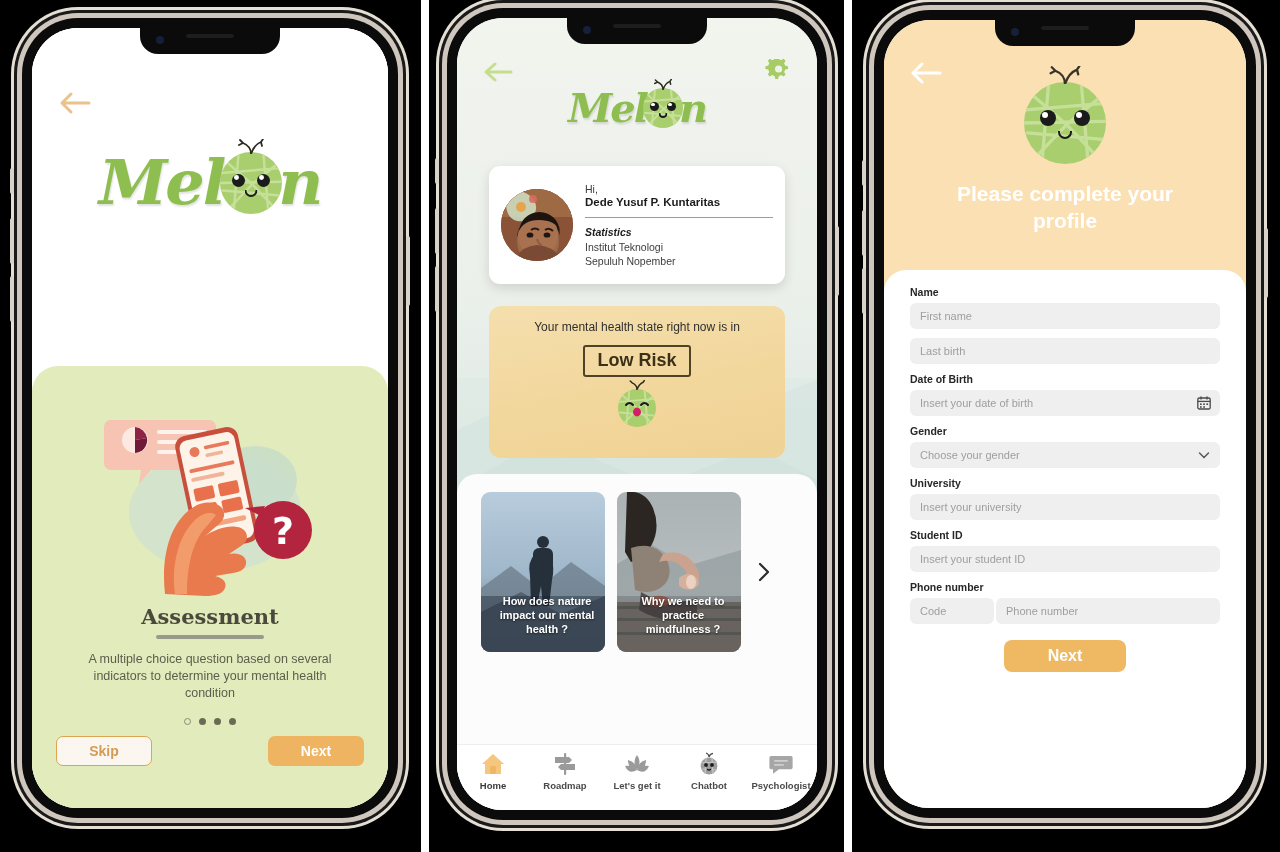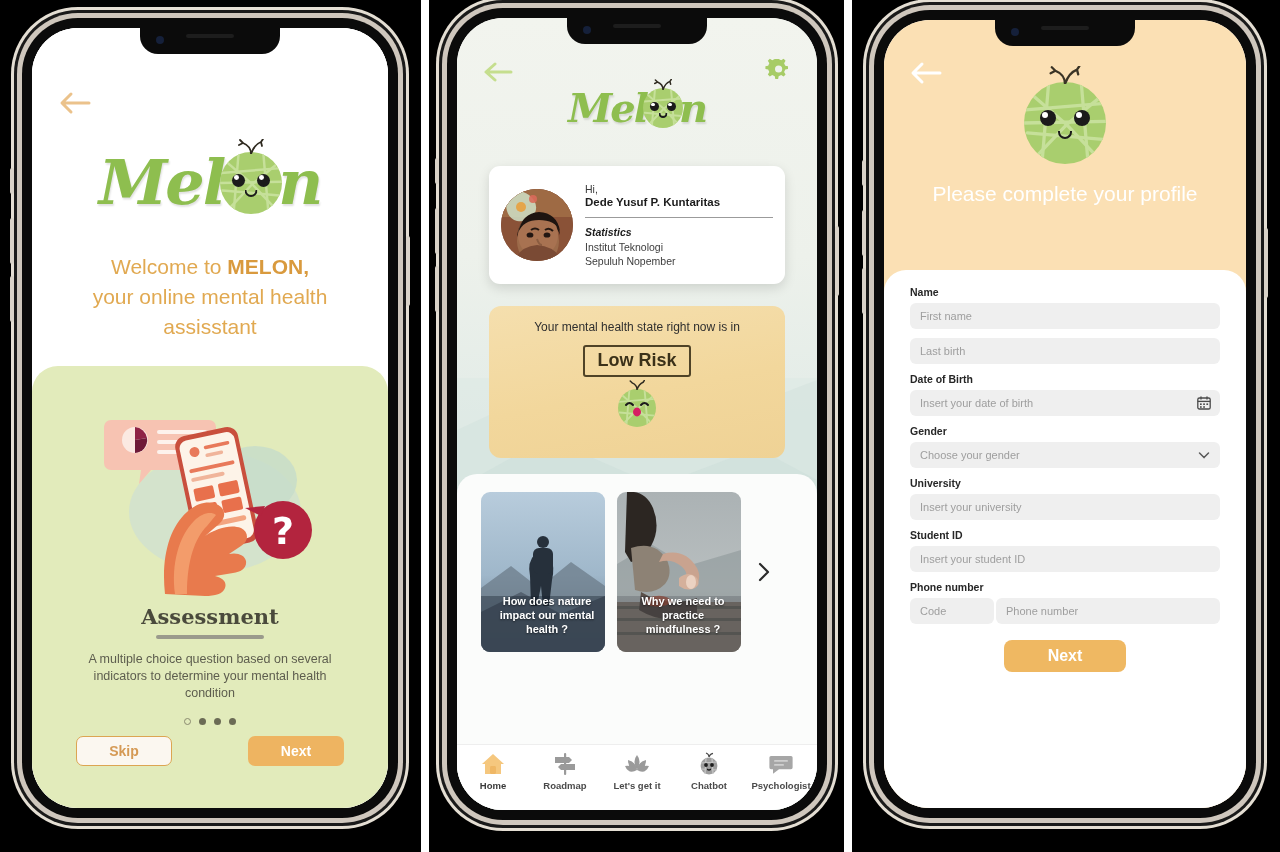--- a/index.html
+++ b/index.html
@@ -124,21 +124,21 @@
   .assess-desc {
     margin-top: 12px; width: 250px; text-align: center;
     font-size: 12.5px; line-height: 17px; color: #5d5d4e;
   }
   .dots { display: flex; gap: 8px; margin-top: 16px; align-items: center; }
   .dot { width: 7px; height: 7px; border-radius: 50%; background: #6b6b55; }
   .dot.hollow { background: transparent; border: 1.4px solid #8a8a70; }
 
   .s1-actions {
     position: absolute; left: 0; right: 0; bottom: 42px;
-    display: flex; justify-content: space-between; padding: 0 44px;
+    display: flex; justify-content: space-between; padding: 0 24px;
   }
   .btn-skip {
     width: 96px; height: 30px; border-radius: 7px;
     background: #FBF7F0; border: 1.6px solid #DCA552;
     color: #D59A55; font-size: 14px; font-weight: bold;
     display: flex; align-items: center; justify-content: center; cursor: pointer;
   }
   .btn-next {
     width: 96px; height: 30px; border-radius: 7px;
     background: #EEB461; border: none;
@@ -219,21 +219,21 @@
   .tab .tlbl { font-size: 9.5px; color: #4a4a4a; font-weight: bold; white-space: nowrap; }
   .tab.active .tlbl { color: #3a3a3a; }
 
   
   .s3 { position: absolute; inset: 0; background: #FBE0B4; display: flex; flex-direction: column; }
   .s3-back { position: absolute; left: 26px; top: 40px; width: 32px; height: 26px; z-index: 9; cursor: pointer; }
   .s3-back svg { width: 100%; height: 100%; }
   .s3-hero { position: relative; height: 250px; display: flex; flex-direction: column; align-items: center; padding-top: 62px; }
   .s3-title {
     margin-top: 16px; width: 270px; text-align: center;
-    color: #ffffff; font-size: 21px; font-weight: normal; line-height: 27px;
+    color: #ffffff; font-size: 21px; font-weight: bold; line-height: 27px;
   }
   .s3-sheet {
     position: relative; flex: 1; background: #ffffff;
     border-top-left-radius: 22px; border-top-right-radius: 22px;
     padding: 16px 26px 0 26px;
   }
   .flabel { font-size: 10.5px; color: #262626; font-weight: bold; margin-bottom: 5px; }
   .finput {
     width: 100%; height: 26px; border-radius: 6px; background: #EFEFEF;
     border: none; padding: 0 10px;
@@ -306,25 +306,20 @@
                     </span>
                   <span class="eye" style="width:13px;height:13px;right:12px;top:22px;">
                     <span class="glint"></span>
                     </span>
                   <span class="mouth" style="width:13px;height:7px;top:38px;"></span>
                 </span>
                 <span class="ltxt">n</span>
               </div>
             </div>
 
-            <div class="welcome">
-              <span>Welcome to </span><b>MELON,</b><br>
-              <span>your online mental health</span><br>
-              <span>assisstant</span>
-            </div>
           </div>
 
           <div class="s1-card">
             <div class="illus">
               <svg viewBox="0 0 230 190">
                 <ellipse cx="120" cy="104" rx="86" ry="60" fill="#CFE0D2" opacity="0.75"></ellipse>
                 <ellipse cx="160" cy="72" rx="42" ry="34" fill="#C6DCCB" opacity="0.8"></ellipse>
 
                 <path d="M16 12 h98 a7 7 0 0 1 7 7 v36 a7 7 0 0 1 -7 7 h-58 l-12 14 l2 -14 h-30 a7 7 0 0 1 -7 -7 v-36 a7 7 0 0 1 7 -7 z" fill="#F7C3B2"></path>
                 <circle cx="40" cy="32" r="13" fill="#FBE9E2"></circle>

